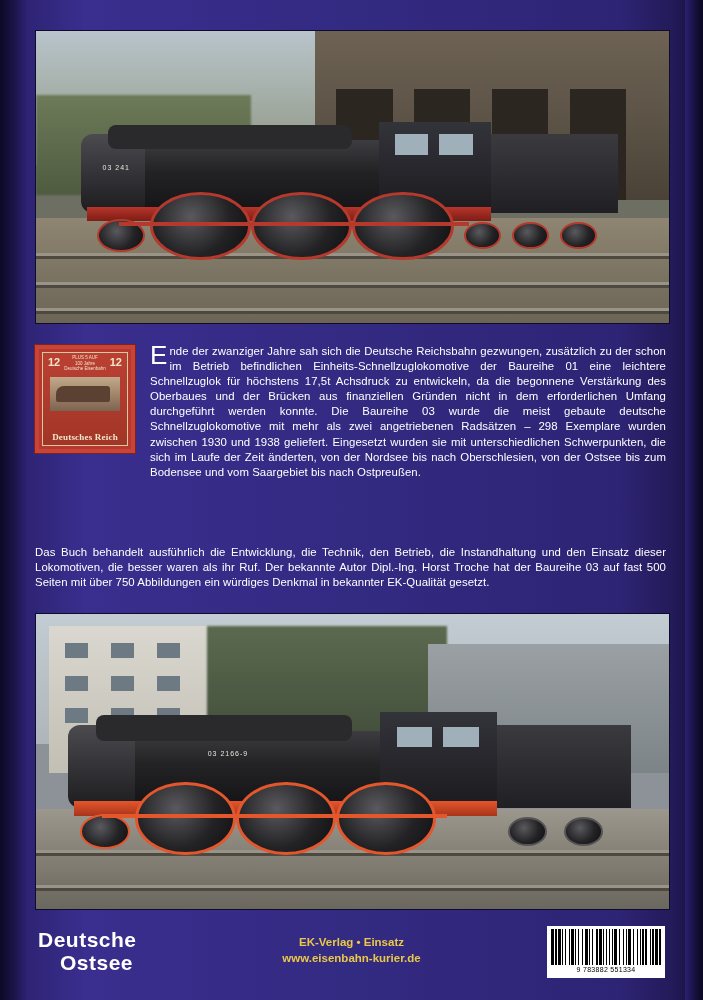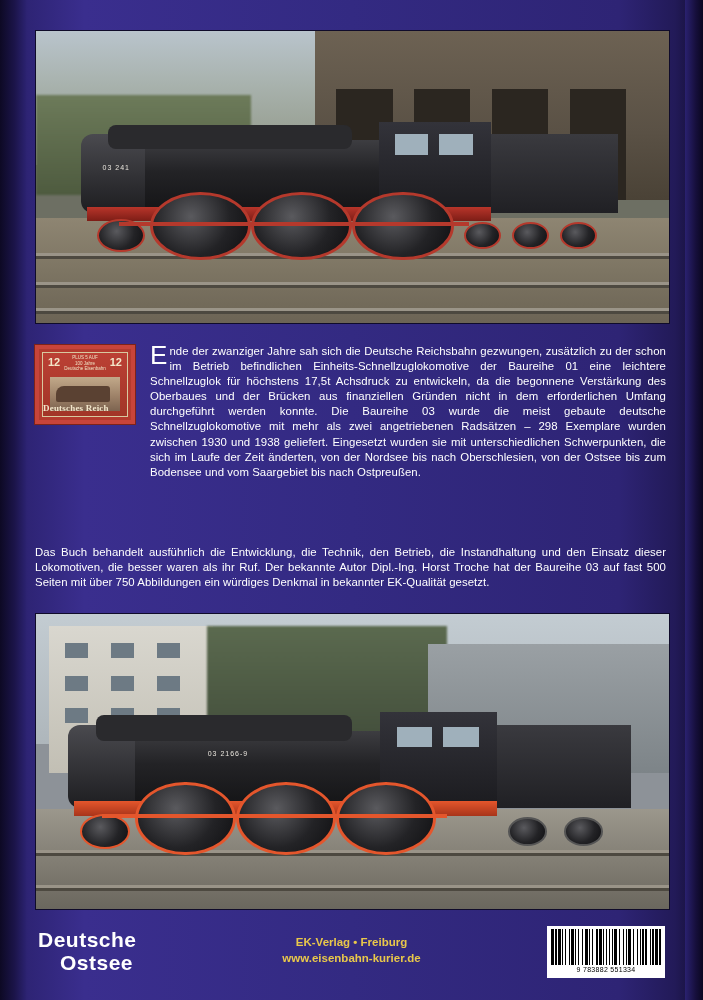--- a/index.html
+++ b/index.html
@@ -136,21 +136,21 @@
     background: linear-gradient(180deg,#5b6a4f 0%, #3f4a38 100%); filter: blur(1px); }
   .b-wall { position:absolute; right:0; top:10%; width:38%; height:44%;
     background: linear-gradient(180deg,#9aa0a4 0%, #7d8488 100%); }
   .b-ground { position:absolute; left:0; bottom:0; width:100%; height:34%;
     background: linear-gradient(180deg,#9b978c 0%, #7e7a70 60%, #6a675e 100%); }
 
   
   .stamp {
     position: absolute;
     left: 35px; top: 345px;
-    width: 100px; height: 79px;
+    width: 100px; height: 108px;
     background: #b43a2e;
     border: 4px solid #c8443a;
     box-sizing: border-box;
     box-shadow: 0 0 0 1px #7d2319;
     padding-left: 23px;
   }
   .stamp-inner {
     position:absolute; inset:3px;
     background: linear-gradient(180deg,#bb4034 0%, #a23527 100%);
     border:1px solid #d8c9a0;
@@ -167,21 +167,21 @@
   .stamp-pic {
     position:absolute; left:7px; right:7px; top:24px; height:34px;
     background: linear-gradient(180deg,#c2a98a 0%, #9b7f66 60%, #7d6450 100%);
     overflow:hidden;
   }
   .stamp-loco {
     position:absolute; left:8%; top:26%; width:78%; height:48%;
     background:#5a4132; border-radius:8px 3px 2px 2px;
   }
   .stamp-bottom {
-    position:absolute; left:0; right:0; bottom:3px; 
+    position:absolute; left:0; right:0; bottom:3px; text-align:center;
     font-family:"Liberation Serif", serif;
     font-size:9px; font-weight:bold; color:#f2e6cb; letter-spacing:0.2px;
   }
 
   
   .body-text {
     position: absolute;
     color: #ffffff;
     font-size: 11.4px;
     line-height: 15.1px;
@@ -340,21 +340,21 @@
       <div class="number-plate" style="left:24%;top:30%;">03 2166-9</div>
     </div>
   </div>
 
   <div class="logo">
     <div class="l1">Deutsche</div>
     <div class="l2">Ostsee</div>
   </div>
 
   <div class="publisher">
-    <div>EK-Verlag • Freiburg</div>
+    <div>EK-Verlag • Einsatz</div>
     <div class="url">www.eisenbahn-kurier.de</div>
   </div>
 
   <div class="barcode-box">
     <div class="bars" id="bars">
         <i style="width:3px;background:#000"></i>
         <i style="width:1px;background:transparent"></i>
         <i style="width:2px;background:#000"></i>
         <i style="width:1px;background:transparent"></i>
         <i style="width:3px;background:#000"></i>

